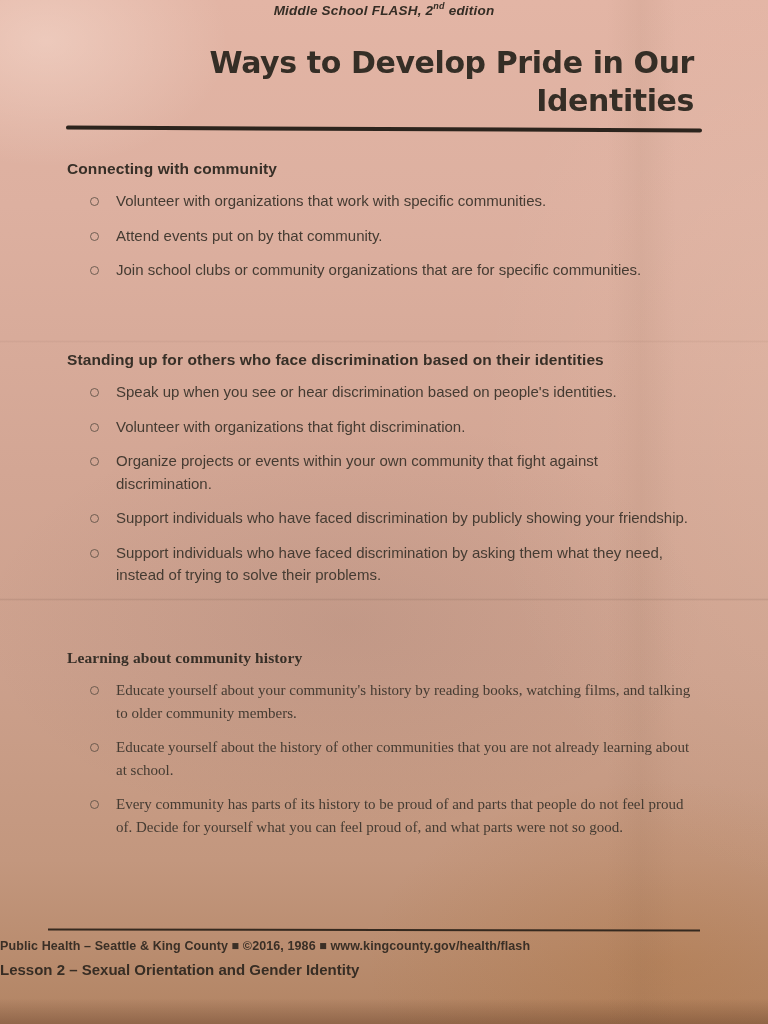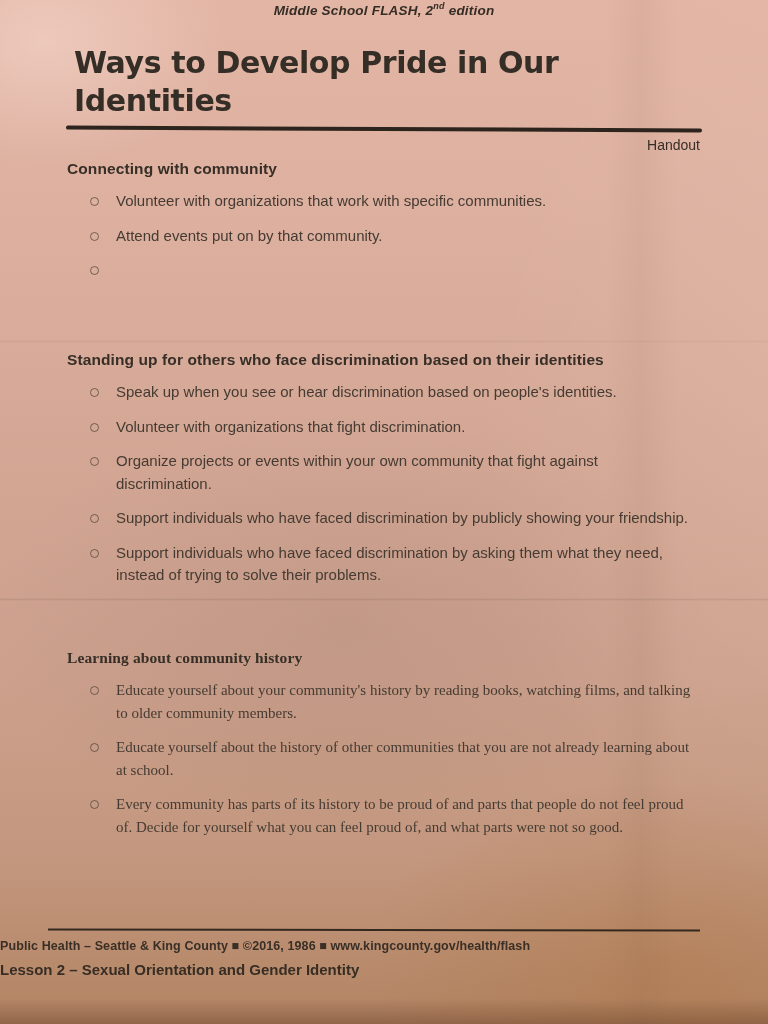--- a/index.html
+++ b/index.html
@@ -40,21 +40,21 @@
     text-align: center;
     font-size: 13.5px; font-weight: bold; font-style: italic;
     color: #352d25; letter-spacing: .2px;
   }
   .edition sup { font-size: 9px; }
 
   .doc-title {
     position: absolute; top: 44px; left: 74px; width: 620px;
     font-family: "DejaVu Sans", sans-serif;
     font-size: 30px; font-weight: bold; line-height: 38px;
-    color: #352e26; letter-spacing: -0.4px;
+    color: #352e26; letter-spacing: -0.4px; text-align: right;
   }
   .title-rule {
     position: absolute; top: 127px; left: 66px; width: 636px; height: 4px;
     background: #2c241d; border-radius: 2px;
     transform: rotate(0.25deg);
   }
   .handout {
     position: absolute; top: 137px; left: 0; width: 700px;
     text-align: right;
     font-size: 14px; color: #362e26;
@@ -109,28 +109,27 @@
   <div class="crease-v1"></div>
 
   <div class="edition"><span>Middle School FLASH, 2</span><sup>nd</sup><span> edition</span></div>
 
   <div class="doc-title">
     <div>Ways to Develop Pride in Our</div>
     <div>Identities</div>
   </div>
 
   <div class="title-rule"></div>
-  <div class="handout">Handout</div>
 
   <div class="section" id="section-1">
     <h3>Connecting with community</h3>
     <ul>
       <li><span class="bullet-o"></span><span>Volunteer with organizations that work with specific communities.</span></li>
       <li><span class="bullet-o"></span><span>Attend events put on by that community.</span></li>
-      <li><span class="bullet-o"></span></li>
+      <li><span class="bullet-o"></span><span>Join school clubs or community organizations that are for specific communities.</span></li>
     </ul>
   </div>
 
   <div class="section" id="section-2">
     <h3>Standing up for others who face discrimination based on their identities</h3>
     <ul>
       <li><span class="bullet-o"></span><span>Speak up when you see or hear discrimination based on people's identities.</span></li>
       <li><span class="bullet-o"></span><span>Volunteer with organizations that fight discrimination.</span></li>
       <li><span class="bullet-o"></span><span>Organize projects or events within your own community that fight against discrimination.</span></li>
       <li><span class="bullet-o"></span><span>Support individuals who have faced discrimination by publicly showing your friendship.</span></li>

